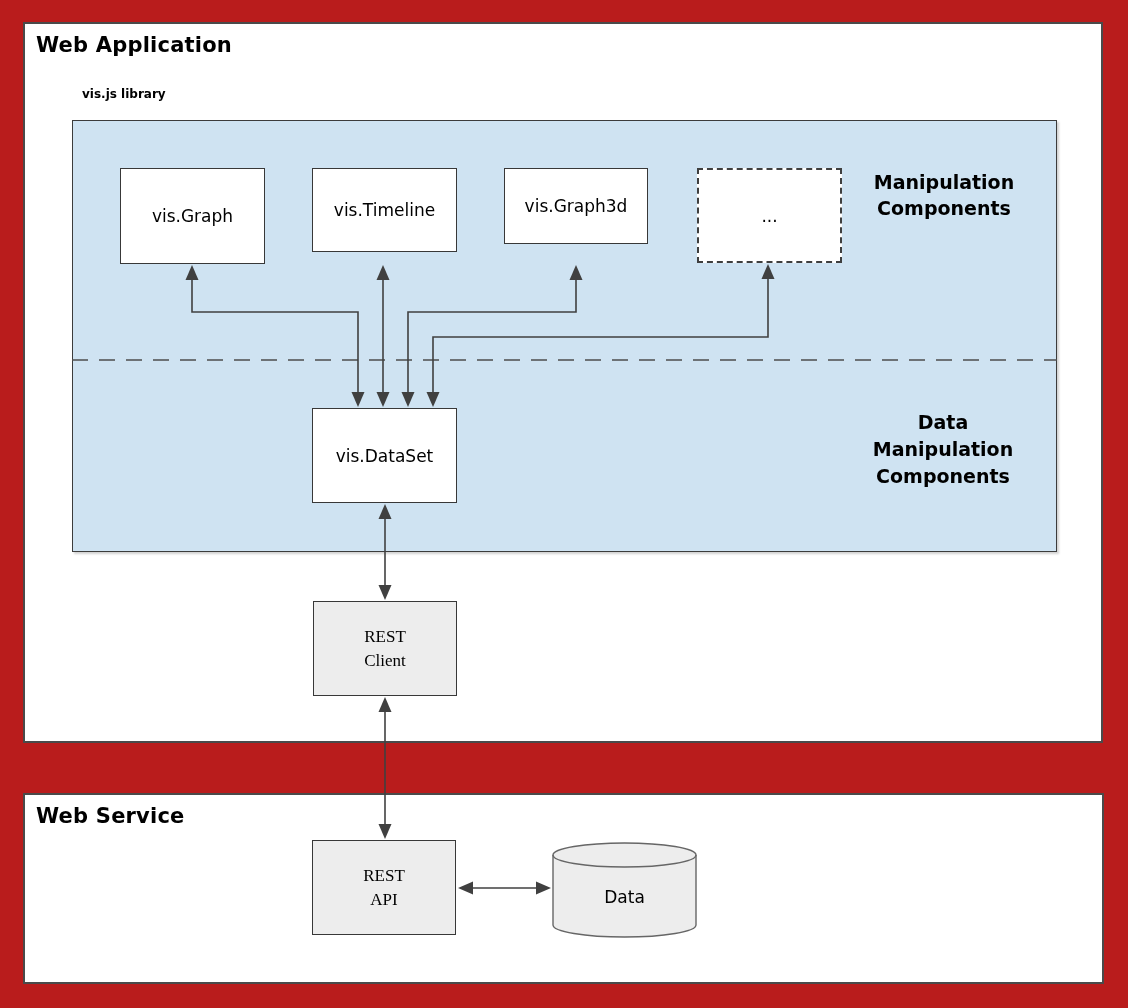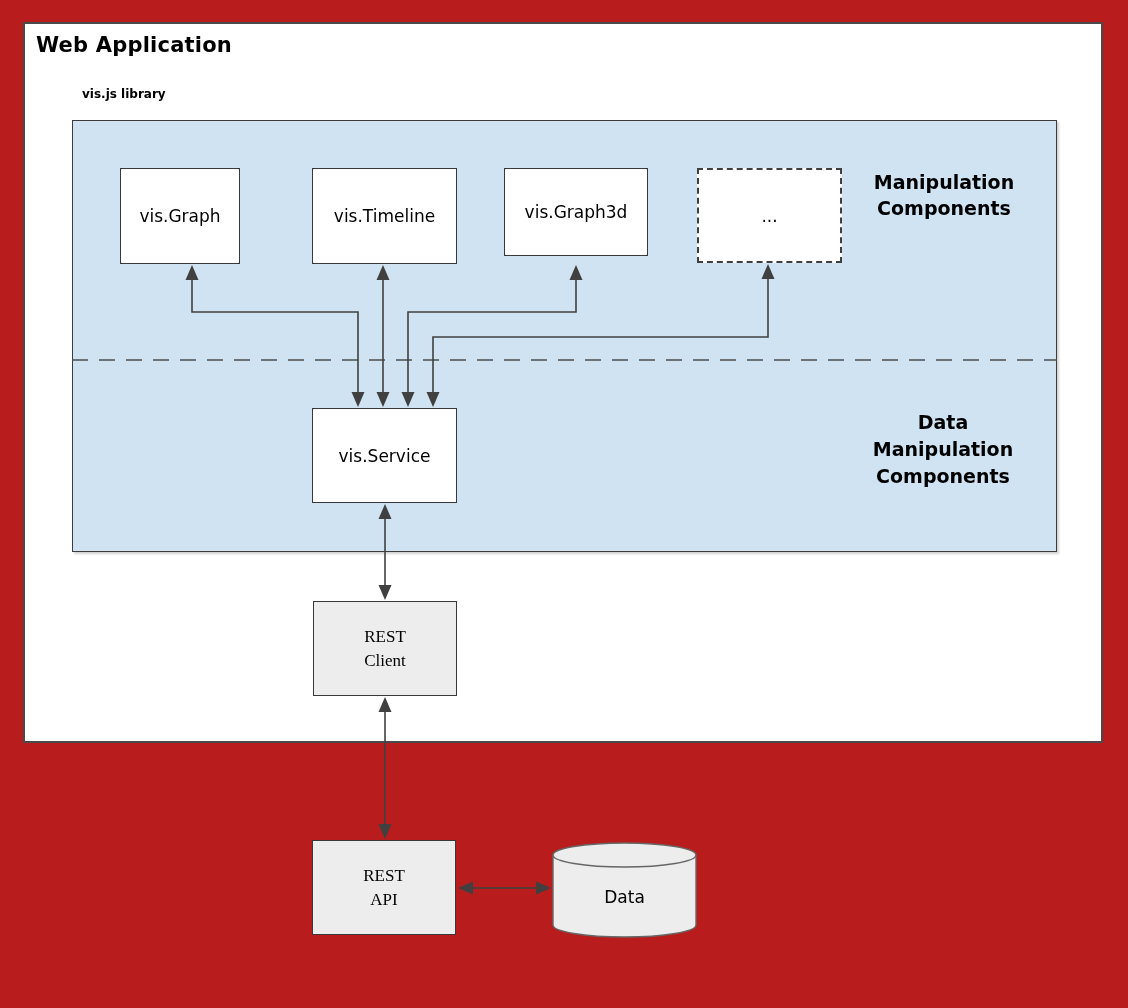--- a/index.html
+++ b/index.html
@@ -58,23 +58,23 @@
     background: #ffffff;
     border: 1.6px solid #383838;
     font-size: 17px;
     color: #000000;
     white-space: pre-line;
     line-height: 24px;
   }
   .node.gray { background: #ededed; font-family: Liberation Serif, serif; }
   .node.dashed { border: 2px dashed #3f3f3f; }
 
-  #node-vis-graph    { left: 120px; top: 168px; width: 120px; height: 96px; }
-  #node-vis-timeline { left: 312px; top: 168px; width: 145px; height: 96px; }
-  #node-vis-graph3d  { left: 504px; top: 168px; width: 144px; height: 88px; }
+  #node-vis-graph    { left: 120px; top: 168px; width: 145px; height: 96px; }
+  #node-vis-timeline { left: 312px; top: 168px; width: 145px; height: 84px; }
+  #node-vis-graph3d  { left: 504px; top: 168px; width: 144px; height: 76px; }
   #node-more         { left: 697px; top: 168px; width: 145px; height: 95px; }
   #node-vis-dataset  { left: 312px; top: 408px; width: 145px; height: 95px; }
   #node-rest-client  { left: 313px; top: 601px; width: 144px; height: 95px; }
   #node-rest-api     { left: 312px; top: 840px; width: 144px; height: 95px; }
 
   .side-label {
     text-align: center;
     font-weight: bold;
     font-size: 19px;
     color: #000000;
@@ -125,29 +125,32 @@
   <div class="abs" id="library-box"></div>
 
   <div class="abs node" id="node-vis-graph">vis.Graph</div>
   <div class="abs node" id="node-vis-timeline">vis.Timeline</div>
   <div class="abs node" id="node-vis-graph3d">vis.Graph3d</div>
   <div class="abs node dashed" id="node-more">...</div>
 
   <div class="abs side-label" id="label-visualization">Manipulation
 Components</div>
 
-  <div class="abs node" id="node-vis-dataset">vis.Service</div>
+  <div class="abs node" id="node-vis-dataset">vis.DataSet</div>
 
   <div class="abs side-label" id="label-data-manipulation">Data
 Manipulation
 Components</div>
 
   <div class="abs node gray" id="node-rest-client">REST
 Client</div>
 
+  <div class="abs outer-box" style="left:23px; top:793px; width:1081px; height:191px;">
+    <div class="outer-title">Web Service</div>
+  </div>
 
   <div class="abs node gray" id="node-rest-api">REST
 API</div>
 
   <div class="abs" id="cylinder">
     <svg width="145" height="96" viewBox="0 0 145 96">
       <path d="M 1,13 A 71.5,12 0 0 1 144,13 L 144,83 A 71.5,12 0 0 1 1,83 Z" fill="#ededed" stroke="#666666" stroke-width="1.4"></path>
       <path d="M 1,13 A 71.5,12 0 0 0 144,13" fill="none" stroke="#666666" stroke-width="1.4"></path>
     </svg>
     <div id="cylinder-label">Data</div>

